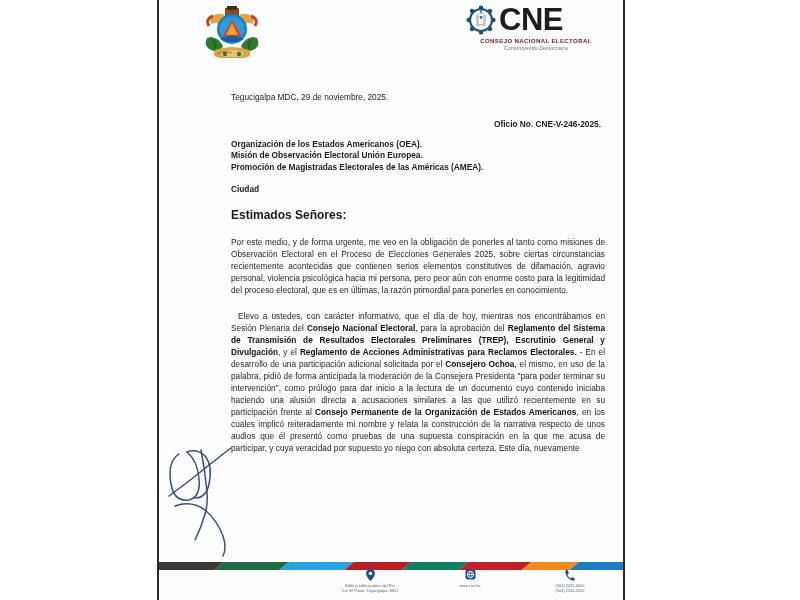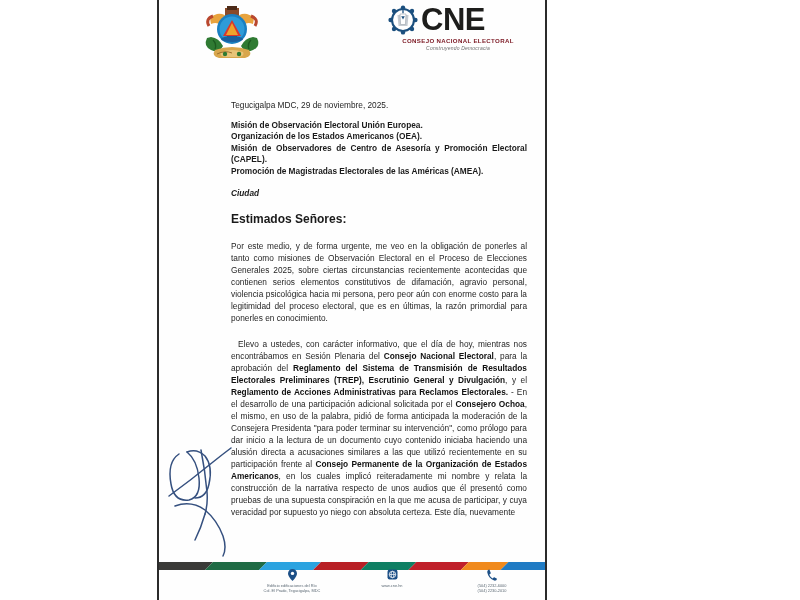--- a/index.html
+++ b/index.html
@@ -17,21 +17,21 @@
     width: 800px;
     height: 600px;
     background: #ffffff;
   }
 
   
   .page {
     position: absolute;
     left: 157px;
     top: 0;
-    width: 390px;
+    width: 468px;
     height: 600px;
     background: #fefefe;
     border-left: 2px solid #2b2b2b;
     border-right: 2px solid #2b2b2b;
     box-sizing: border-box;
     overflow: hidden;
   }
 
   
   .letterhead {
@@ -87,21 +87,21 @@
     text-align: center;
     margin-top: 1px;
     white-space: nowrap;
     font-style: italic;
   }
 
   
   .letter-body {
     position: absolute;
     left: 0;
-    top: 82px;
+    top: 74px;
     width: 100%;
     padding: 0 18px 0 72px;
     box-sizing: border-box;
     color: #1a1a1a;
   }
 
   .line-date {
     font-size: 8.3px;
     margin-top: 18px;
     color: #1f1f1f;
@@ -135,21 +135,20 @@
   }
 
   .recipient.justified {
     text-align: justify;
   }
 
   .ciudad {
     font-size: 8.3px;
     font-weight: bold;
     margin-top: 11px;
-    font-style: italic;
   }
 
   .saludo {
     font-size: 12px;
     font-weight: bold;
     margin-top: 14px;
   }
 
   .para {
     font-size: 8.3px;
@@ -287,26 +286,26 @@
         </div>
         <div class="cne-sub1">CONSEJO NACIONAL ELECTORAL</div>
         <div class="cne-sub2">Construyendo Democracia</div>
       </div>
     </div>
 
     <div class="letter-body">
 
       <div class="line-date">Tegucigalpa MDC, 29 de noviembre, 2025.</div>
 
+      <div class="line-oficio">Oficio No. CNE-V-246-2025.</div>
 
 
       <div class="recipients">
+        <div class="recipient">Organización de los Estados Americanos (OEA).</div>
         <div class="recipient">Misión de Observación Electoral Unión Europea.</div>
-        <div class="recipient">Organización de los Estados Americanos (OEA).</div>
-        <div class="recipient justified">Misión de Observadores de Centro de Asesoría y Promoción Electoral (CAPEL).</div>
         <div class="recipient">Promoción de Magistradas Electorales de las Américas (AMEA).</div>
       </div>
 
       <div class="ciudad">Ciudad</div>
 
       <div class="saludo">Estimados Señores:</div>
 
       <div class="para">Por este medio, y de forma urgente, me veo en la obligación de ponerles al tanto como misiones de Observación Electoral en el Proceso de Elecciones Generales 2025, sobre ciertas circunstancias recientemente acontecidas que contienen serios elementos constitutivos de difamación, agravio personal, violencia psicológica hacia mi persona, pero peor aún con enorme costo para la legitimidad del proceso electoral, que es en últimas, la razón primordial para ponerles en conocimiento.</div>
 
       <div class="para para-indent"><span>Elevo a ustedes, con carácter informativo, que el día de hoy, mientras nos encontrábamos en Sesión Plenaria del </span><b>Consejo Nacional Electoral</b><span>, para la aprobación del </span><b>Reglamento del Sistema de Transmisión de Resultados Electorales Preliminares (TREP), Escrutinio General y Divulgación</b><span>, y el </span><b>Reglamento de Acciones Administrativas para Reclamos Electorales.</b><span> - En el desarrollo de una participación adicional solicitada por el </span><b>Consejero Ochoa</b><span>, el mismo, en uso de la palabra, pidió de forma anticipada la moderación de la Consejera Presidenta "para poder terminar su intervención", como prólogo para dar inicio a la lectura  de un documento cuyo contenido iniciaba haciendo una alusión directa a acusaciones similares a las que utilizó recientemente en su participación frente al </span><b>Consejo Permanente de la Organización de Estados Americanos</b><span>, en los cuales implicó reiteradamente mi nombre y relata la construcción de la narrativa respecto de unos audios que él presentó como pruebas de una supuesta conspiración en la que me acusa de participar, y cuya veracidad por supuesto yo niego con absoluta certeza. Este día, nuevamente</span></div>

